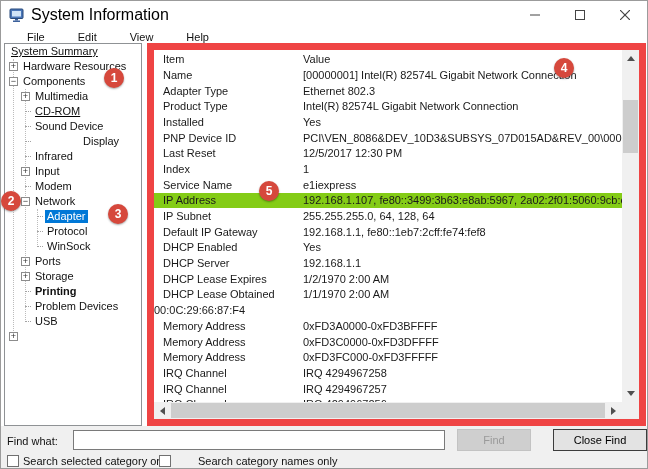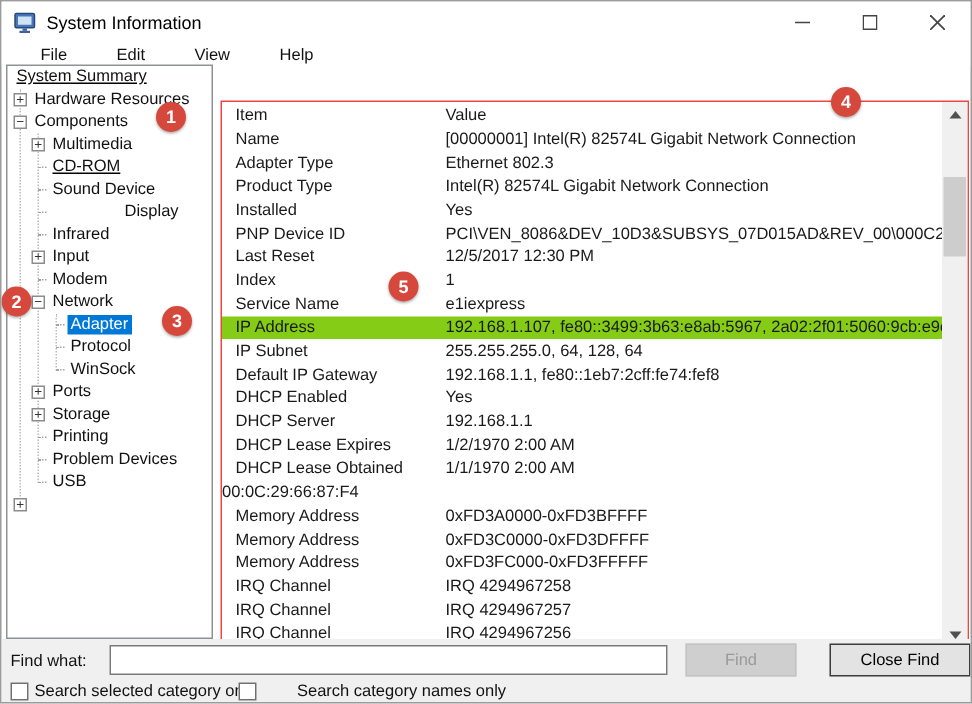--- a/index.html
+++ b/index.html
@@ -2,42 +2,42 @@
 <html><head>
 <meta charset="utf-8">
 <style>
   * { margin:0; padding:0; box-sizing:border-box; font-family:"Liberation Sans","DejaVu Sans",sans-serif; }
   body { background:#d9d9d9; }
   .window { position:relative; width:648px; height:469px; background:#fff; border:1px solid #9b9b9b; overflow:hidden; }
 
   
   .titlebar { position:absolute; left:0; top:0; right:0; height:28px; background:#fff; display:flex; align-items:center; padding-left:8px; }
   .title-icon { width:16px; height:16px; margin-right:6px; flex:none; }
-  .title-text { font-size:12px; color:#000; }
+  .title-text { font-size:16px; color:#000; }
   .win-controls { position:absolute; right:0; top:0; height:28px; display:flex; }
   .ctrl { width:45px; height:28px; display:flex; align-items:center; justify-content:center; }
 
   
   .menubar { position:absolute; left:0; top:28px; right:0; height:15px; display:flex; align-items:center; font-size:11px; padding-left:1px; background:#fff; }
   .menu-item { padding:0 8px; color:#111;margin-left:17px; }
 
   
   .tree-pane { position:absolute; left:3px; top:42px; width:138px; height:383px; border:1px solid #8f9295; background:#fff; font-size:11px; overflow:hidden; }
   .tree-row { height:15px; display:flex; align-items:center; white-space:nowrap; position:relative; z-index:2; }
   .expander { width:9px; height:9px; border:1px solid #8c8c8c; background:#fff; font-size:9px; line-height:7px; text-align:center; margin-right:3px; flex:none; color:#333; }
   .dash { width:6px; height:0; border-top:1px dotted #a3a3a3; margin-left:4px; margin-right:2px; flex:none; }
   .tree-label { padding:0 2px; line-height:13px; color:#111; }
   .tree-label.selected { background:#0078d7; color:#fff; }
   .guide { position:absolute; width:0; border-left:1px dotted #bcbcbc; z-index:1; }
   .g1 { left:8px; top:15px; height:278px; }
   .g2 { left:20px; top:45px; height:233px; }
   .g3 { left:32px; top:165px; height:38px; }
 
   
-  .list-pane { position:absolute; left:146px; top:42px; width:499px; height:383px; border:1px solid #ef4444; background:#fff; font-size:11px; overflow:hidden;margin-top:24px; }
+  .list-pane { position:absolute; left:146px; top:42px; width:499px; height:383px; border:7px solid #ef4444; background:#fff; font-size:11px; overflow:hidden; }
   .lv-content { position:absolute; left:0; top:0; right:17px; bottom:17px; overflow:hidden; }
   .lv-header { display:flex; height:17px; align-items:center; color:#1a1a1a; }
   .lv-col-item { width:149px; padding-left:9px; flex:none; }
   .lv-col-value { flex:1; }
   .lv-row { display:flex; height:15.7px; align-items:center; color:#1a1a1a; }
   .lv-row.hl { background:#84cc16; }
   .lv-cell-item { width:149px; padding-left:9px; flex:none; white-space:nowrap; overflow:hidden; }
   .lv-cell-value { flex:1; white-space:nowrap; overflow:hidden; }
 
   
@@ -175,21 +175,21 @@
           <span class="tree-label">WinSock</span>
         </div>
         <div class="tree-row" style="padding-left: 16px;">
           <span class="expander">+</span>
           <span class="tree-label">Ports</span>
         </div>
         <div class="tree-row" style="padding-left: 16px;">
           <span class="expander">+</span>
           <span class="tree-label">Storage</span>
         </div>
-        <div class="tree-row" style="padding-left: 16px;">
+        <div class="tree-row" style="padding-left: 16px; font-weight: bold;">
           <span class="dash"></span>
           <span class="tree-label">Printing</span>
         </div>
         <div class="tree-row" style="padding-left: 16px;">
           <span class="dash"></span>
           <span class="tree-label">Problem Devices</span>
         </div>
         <div class="tree-row" style="padding-left: 16px;">
           <span class="dash"></span>
           <span class="tree-label">USB</span>

